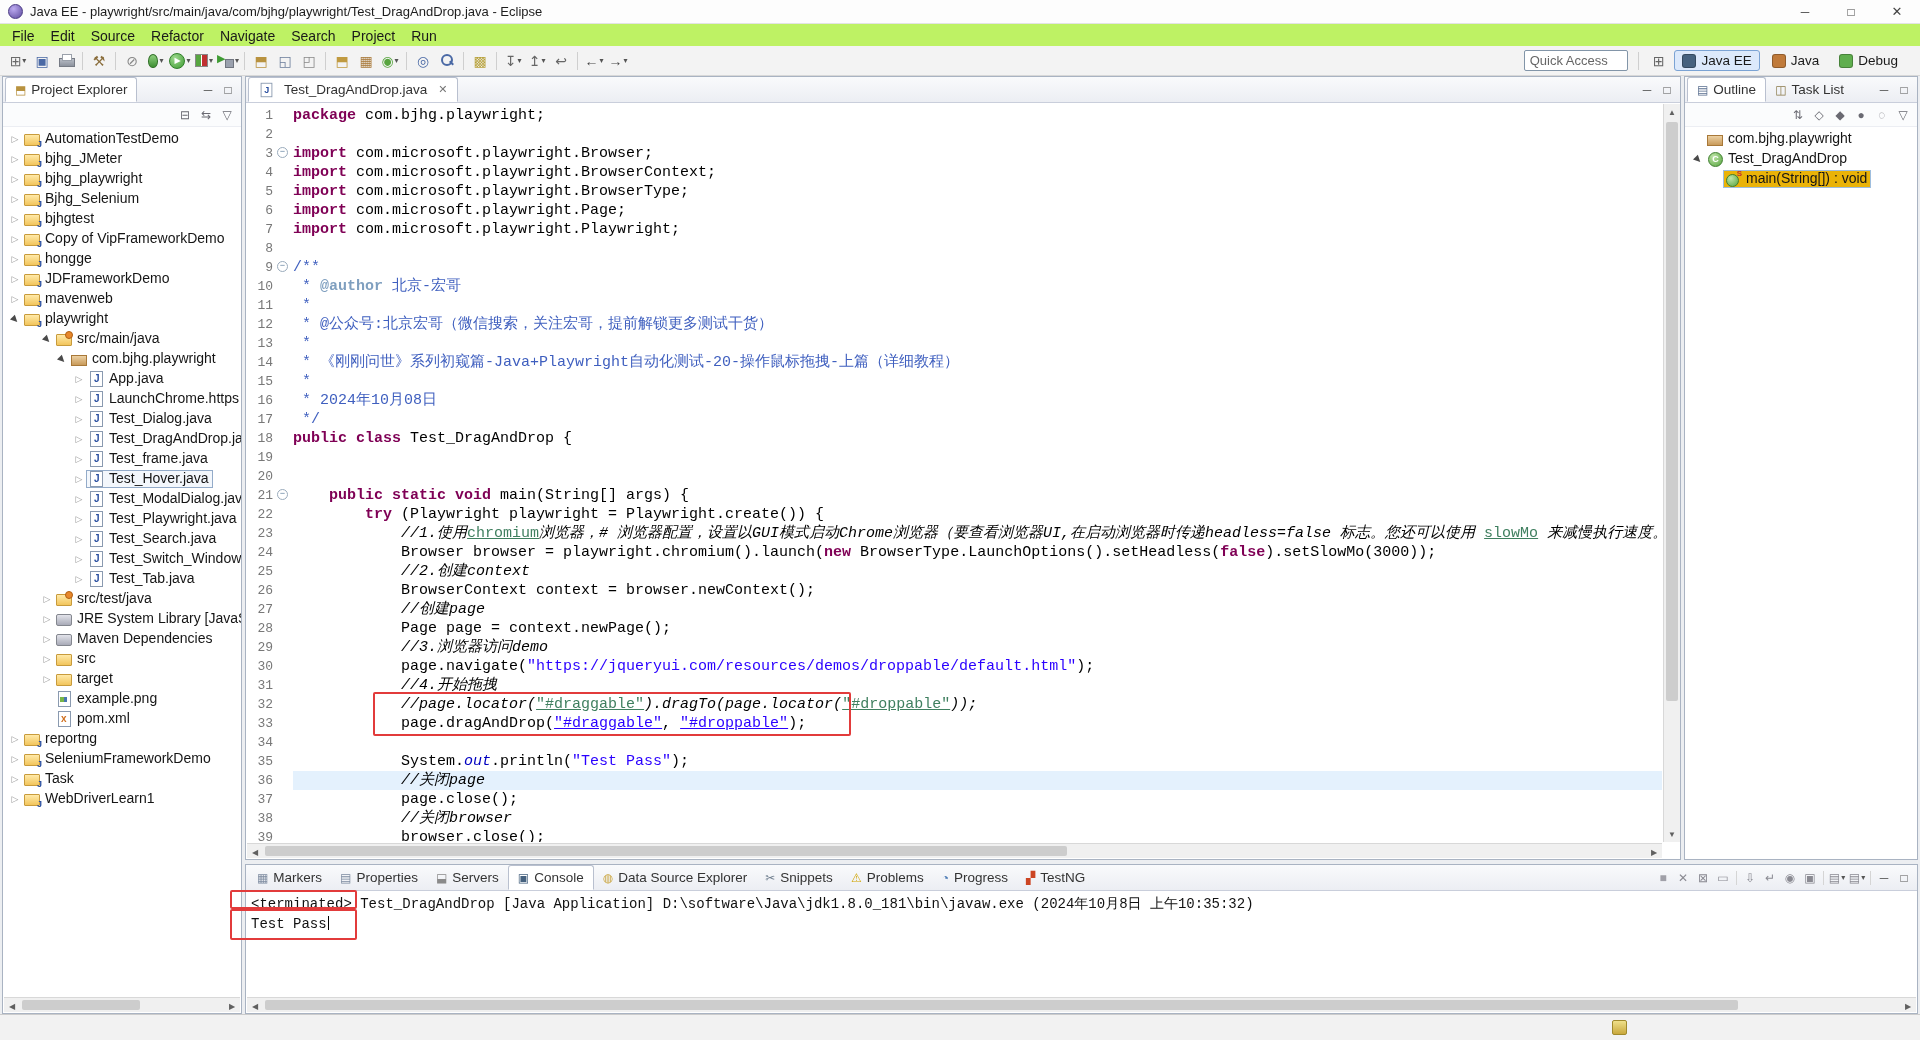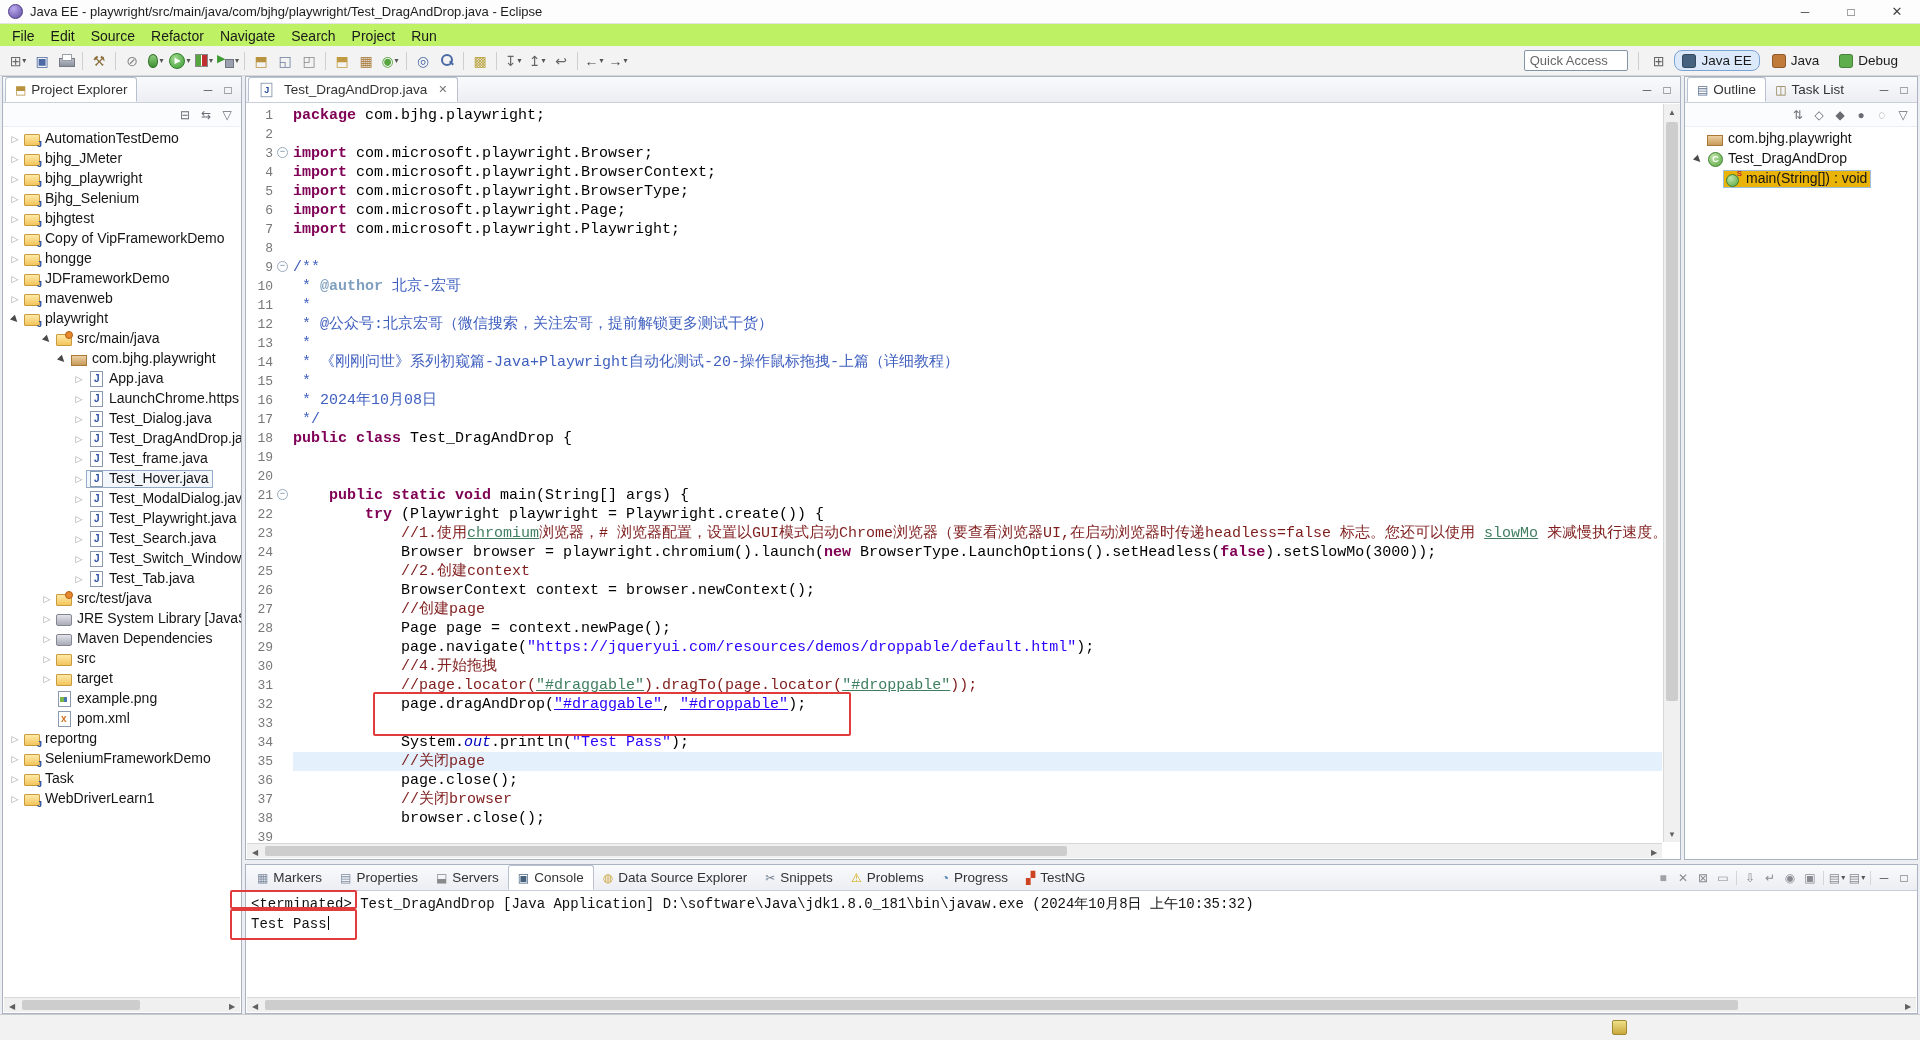--- a/index.html
+++ b/index.html
@@ -29,21 +29,21 @@
   .tbtn{height:24px;min-width:22px;display:flex;align-items:center;justify-content:center;
     margin:0 1px;border-radius:3px;}
   .tb-sep{width:1px;height:18px;background:#cfcfcf;margin:0 4px;flex:none;}
   .tg{font-size:14px;line-height:1;}
   .dd{font-size:8px;color:#555;margin-left:1px;}
   .toolbar-right{margin-left:auto;display:flex;align-items:center;gap:6px;padding-right:8px;}
   .qa-input{width:104px;height:21px;border:1px solid #8295a8;border-radius:2px;background:#fff;
     font-family:"Liberation Sans",sans-serif;font-size:13px;padding:0 5px;color:#444;}
   .qa-input::placeholder{color:#666;opacity:1;}
   .pbtn{display:flex;align-items:center;gap:5px;padding:2px 7px;font-size:13.5px;color:#1a1a1a;
-    border:1px solid transparent;border-radius:8px;white-space:nowrap;}
+    border:1px solid transparent;border-radius:3px;white-space:nowrap;}
   .pbtn.active{background:#dce9fb;border-color:#7ba3d4;}
   .pi{width:14px;height:14px;border-radius:3px;flex:none;border:1px solid rgba(0,0,0,.25);}
   .open-persp{font-size:14px;color:#666;padding:2px 4px;}
 
   
   .sh{display:inline-block;position:relative;}
   .sh-bug{width:10px;height:14px;background:linear-gradient(#8fd07f,#3f8f33);
     border:1px solid #2f6f26;border-radius:50% 50% 46% 46%;}
   .sh-run{width:16px;height:16px;border-radius:50%;border:1px solid #2f7f28;color:#fff;
     background:radial-gradient(circle at 35% 30%,#9ed98e,#3f9c33);
@@ -141,21 +141,21 @@
   .foldcol{width:12px;flex:none;position:relative;}
   .fmark{position:absolute;left:0;width:11px;height:11px;border:1px solid #9aabbc;
     border-radius:50%;background:#fff;color:#5a7a9a;
     font:9px/9px "Liberation Mono",monospace;text-align:center;}
   .codearea{flex:1;overflow:hidden;padding:2px 0 0 4px;position:relative;
     font:15px/19px "Liberation Mono","DejaVu Sans Mono",monospace;}
   .cline{height:19px;white-space:pre;}
   .curline{background:#e4f1fd;}
   .tk-kw{color:#7f0055;font-weight:bold;}
   .tk-pl{color:#000;}
-  .tk-com{color:#7f1d1d;}
+  .tk-com{color:#000000;font-style:italic;}
   .tk-comu{color:#3f7f5f;text-decoration:underline;}
   .tk-doc{color:#3f5fbf;}
   .tk-dtag{color:#7f9fbf;font-weight:bold;}
   .tk-str{color:#2a00ff;}
   .tk-stru{color:#2a00ff;text-decoration:underline;}
   .tk-fld{color:#0000c0;font-style:italic;}
 
   
   .vscroll{position:absolute;right:0;top:27px;bottom:17px;width:17px;background:#f0f0f0;
     border-left:1px solid #d8d8d8;display:flex;flex-direction:column;}
@@ -684,20 +684,21 @@
         <div class="cline"></div>
         <div class="cline"></div>
         <div class="cline"><span class="tk-pl">    </span><span class="tk-kw">public</span><span class="tk-pl"> </span><span class="tk-kw">static</span><span class="tk-pl"> </span><span class="tk-kw">void</span><span class="tk-pl"> main(String[] args) {</span></div>
         <div class="cline"><span class="tk-pl">        </span><span class="tk-kw">try</span><span class="tk-pl"> (Playwright playwright = Playwright.create()) {</span></div>
         <div class="cline"><span class="tk-pl">            </span><span class="tk-com">//1.使用</span><span class="tk-comu">chromium</span><span class="tk-com">浏览器，# 浏览器配置，设置以GUI模式启动Chrome浏览器（要查看浏览器UI,在启动浏览器时传递headless=false 标志。您还可以使用 </span><span class="tk-comu">slowMo</span><span class="tk-com"> 来减慢执行速度。</span></div>
         <div class="cline"><span class="tk-pl">            Browser browser = playwright.chromium().launch(</span><span class="tk-kw">new</span><span class="tk-pl"> BrowserType.LaunchOptions().setHeadless(</span><span class="tk-kw">false</span><span class="tk-pl">).setSlowMo(3000));</span></div>
         <div class="cline"><span class="tk-pl">            </span><span class="tk-com">//2.创建context</span></div>
         <div class="cline"><span class="tk-pl">            BrowserContext context = browser.newContext();</span></div>
         <div class="cline"><span class="tk-pl">            </span><span class="tk-com">//创建page</span></div>
         <div class="cline"><span class="tk-pl">            Page page = context.newPage();</span></div>
+        <div class="cline"><span class="tk-pl">            </span><span class="tk-com">//3.浏览器访问demo</span></div>
         <div class="cline"><span class="tk-pl">            page.navigate(</span><span class="tk-str">"https://jqueryui.com/resources/demos/droppable/default.html"</span><span class="tk-pl">);</span></div>
         <div class="cline"><span class="tk-pl">            </span><span class="tk-com">//4.开始拖拽</span></div>
         <div class="cline"><span class="tk-pl">            </span><span class="tk-com">//page.locator(</span><span class="tk-comu">"#draggable"</span><span class="tk-com">).dragTo(page.locator(</span><span class="tk-comu">"#droppable"</span><span class="tk-com">));</span></div>
         <div class="cline"><span class="tk-pl">            page.dragAndDrop(</span><span class="tk-stru">"#draggable"</span><span class="tk-pl">, </span><span class="tk-stru">"#droppable"</span><span class="tk-pl">);</span></div>
         <div class="cline"></div>
         <div class="cline"><span class="tk-pl">            System.</span><span class="tk-fld">out</span><span class="tk-pl">.println(</span><span class="tk-str">"Test Pass"</span><span class="tk-pl">);</span></div>
         <div class="cline curline"><span class="tk-pl">            </span><span class="tk-com">//关闭page</span></div>
         <div class="cline"><span class="tk-pl">            page.close();</span></div>
         <div class="cline"><span class="tk-pl">            </span><span class="tk-com">//关闭browser</span></div>
         <div class="cline"><span class="tk-pl">            browser.close();</span></div>

